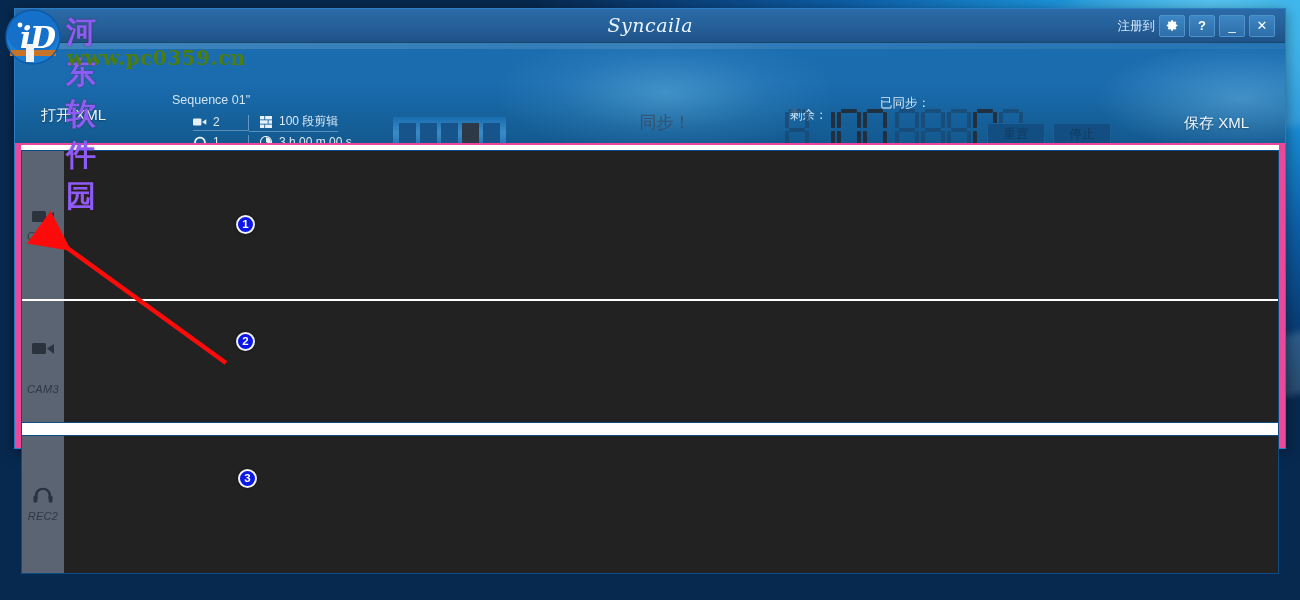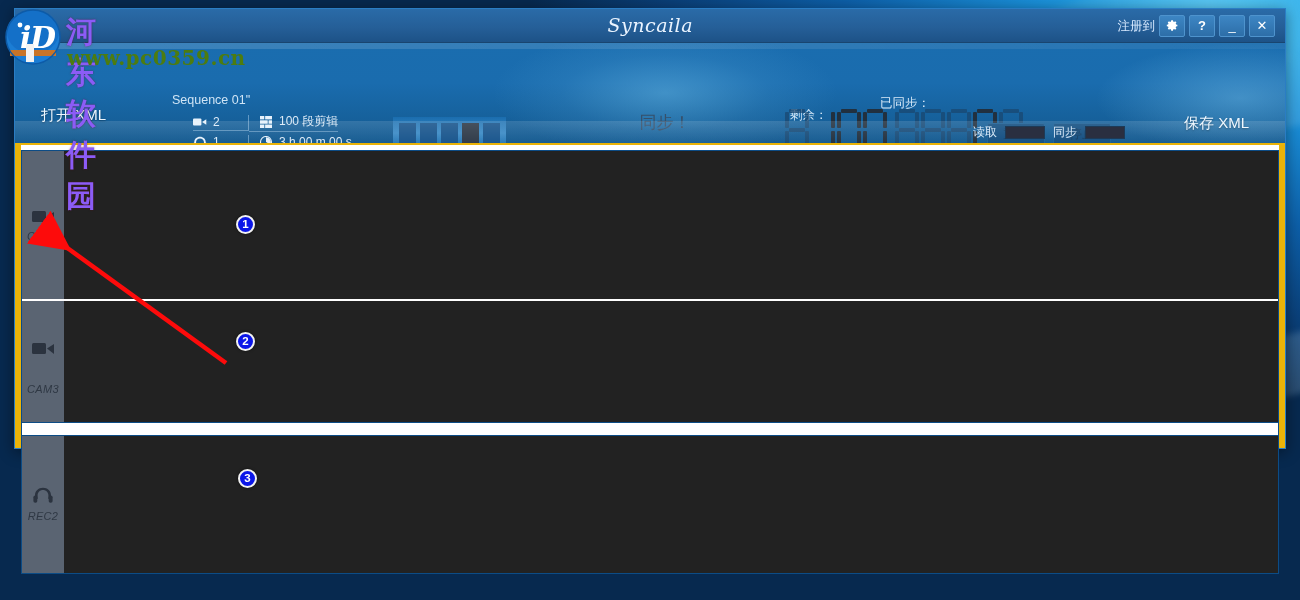--- a/index.html
+++ b/index.html
@@ -17,21 +17,21 @@
   .bg-streak {
     position: absolute; pointer-events: none;
     background: linear-gradient(100deg, rgba(255,255,255,0) 0%, rgba(210,240,255,.55) 50%, rgba(255,255,255,0) 100%);
     filter: blur(3px);
   }
 
   
   #app-window {
     position: absolute; left: 14px; top: 8px; width: 1272px; height: 441px;
     border: 1px solid #2a7dc4;
-    background: #eab308;
+    background: #ec4899;
     box-shadow: 0 3px 14px rgba(0,0,0,.45);
   }
 
   
   #titlebar {
     position: relative; height: 34px; width: 100%;
     background: linear-gradient(180deg, #2a6ba8 0%, #255f98 55%, #1d5287 100%);
     border-bottom: 1px solid #19456f;
   }
   #app-logo {
@@ -363,26 +363,20 @@
           <span class="sg-c"></span>
           <span class="sg-e"></span>
           <span class="sg-f"></span>
           <span class="sg-g"></span>
         </div>
       </div>
 
     <div class="ctl-btn" id="btn-reset">重置</div>
     <div class="ctl-btn" id="btn-stop">停止</div>
 
-    <div id="progress-strip">
-      <span class="pg-label">读取</span>
-      <span class="pg-bar"></span>
-      <span class="pg-label">同步</span>
-      <span class="pg-bar"></span>
-    </div>
   </div>
 
   <div id="white-rule"></div>
 
   <div id="timeline">
     <div id="track-headers">
         <div class="track-head" style="height: 148px;">
           <div class="th-icon"><svg width="22" height="14" viewBox="0 0 22 14">
               <rect x="0" y="2" width="14" height="11" rx="1.5" fill="#2b333f"></rect>
               <path d="M15 7.5l7-4.5v10z" fill="#2b333f"></path>

